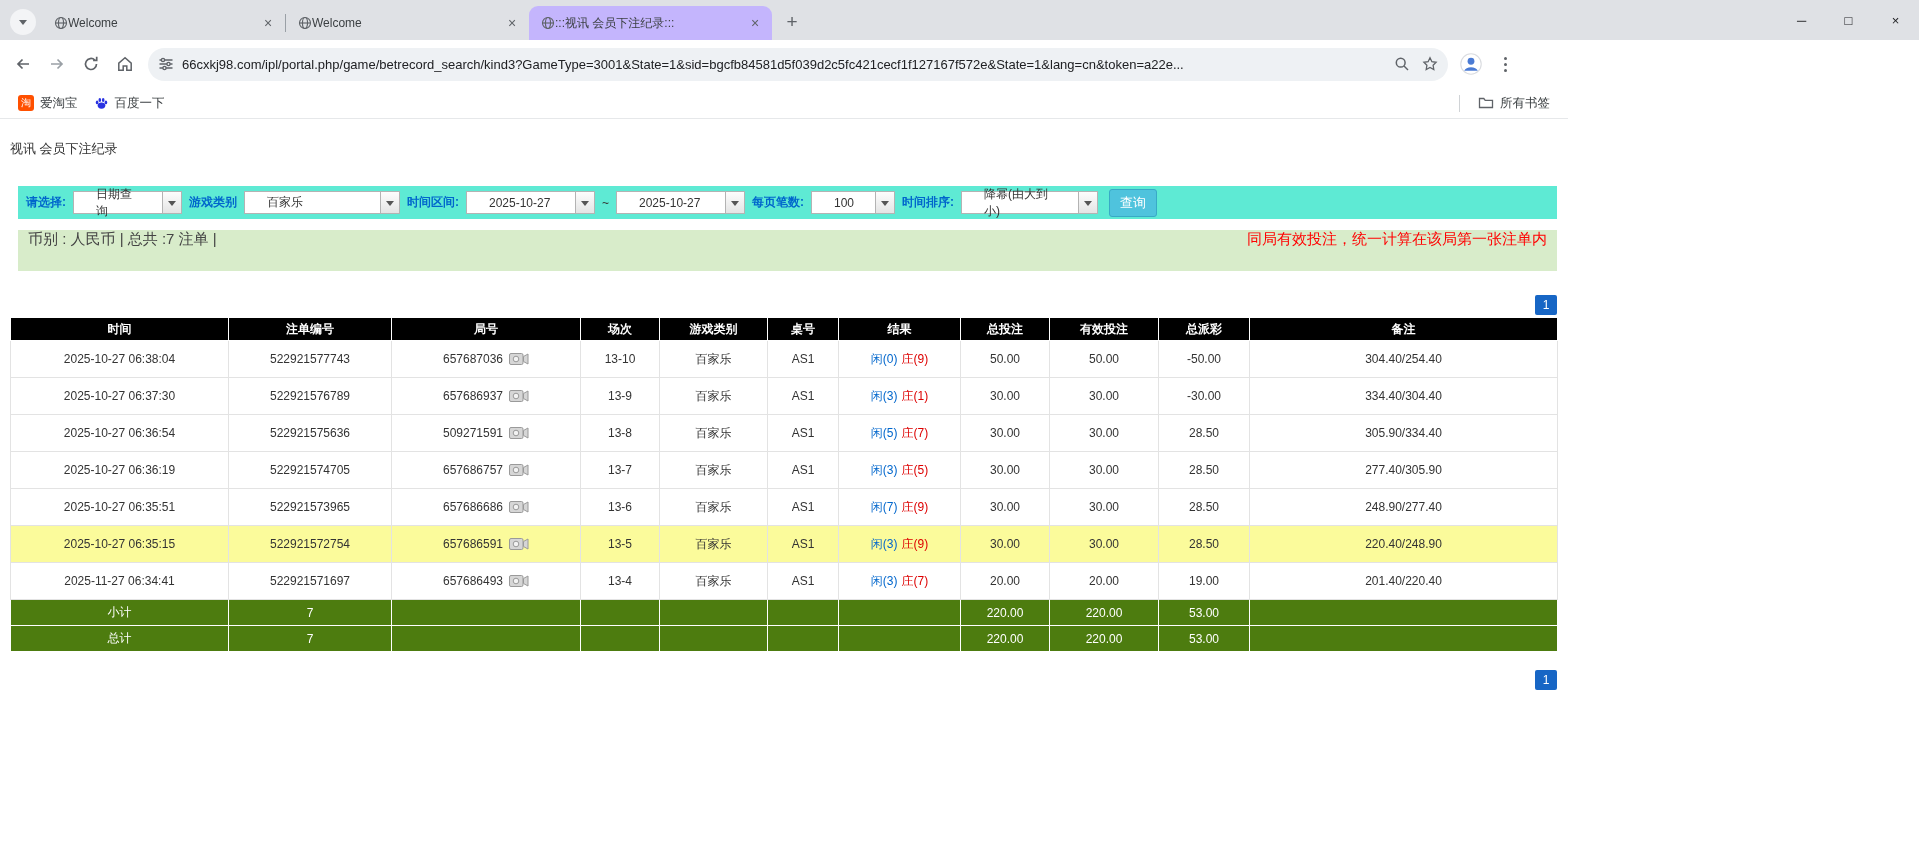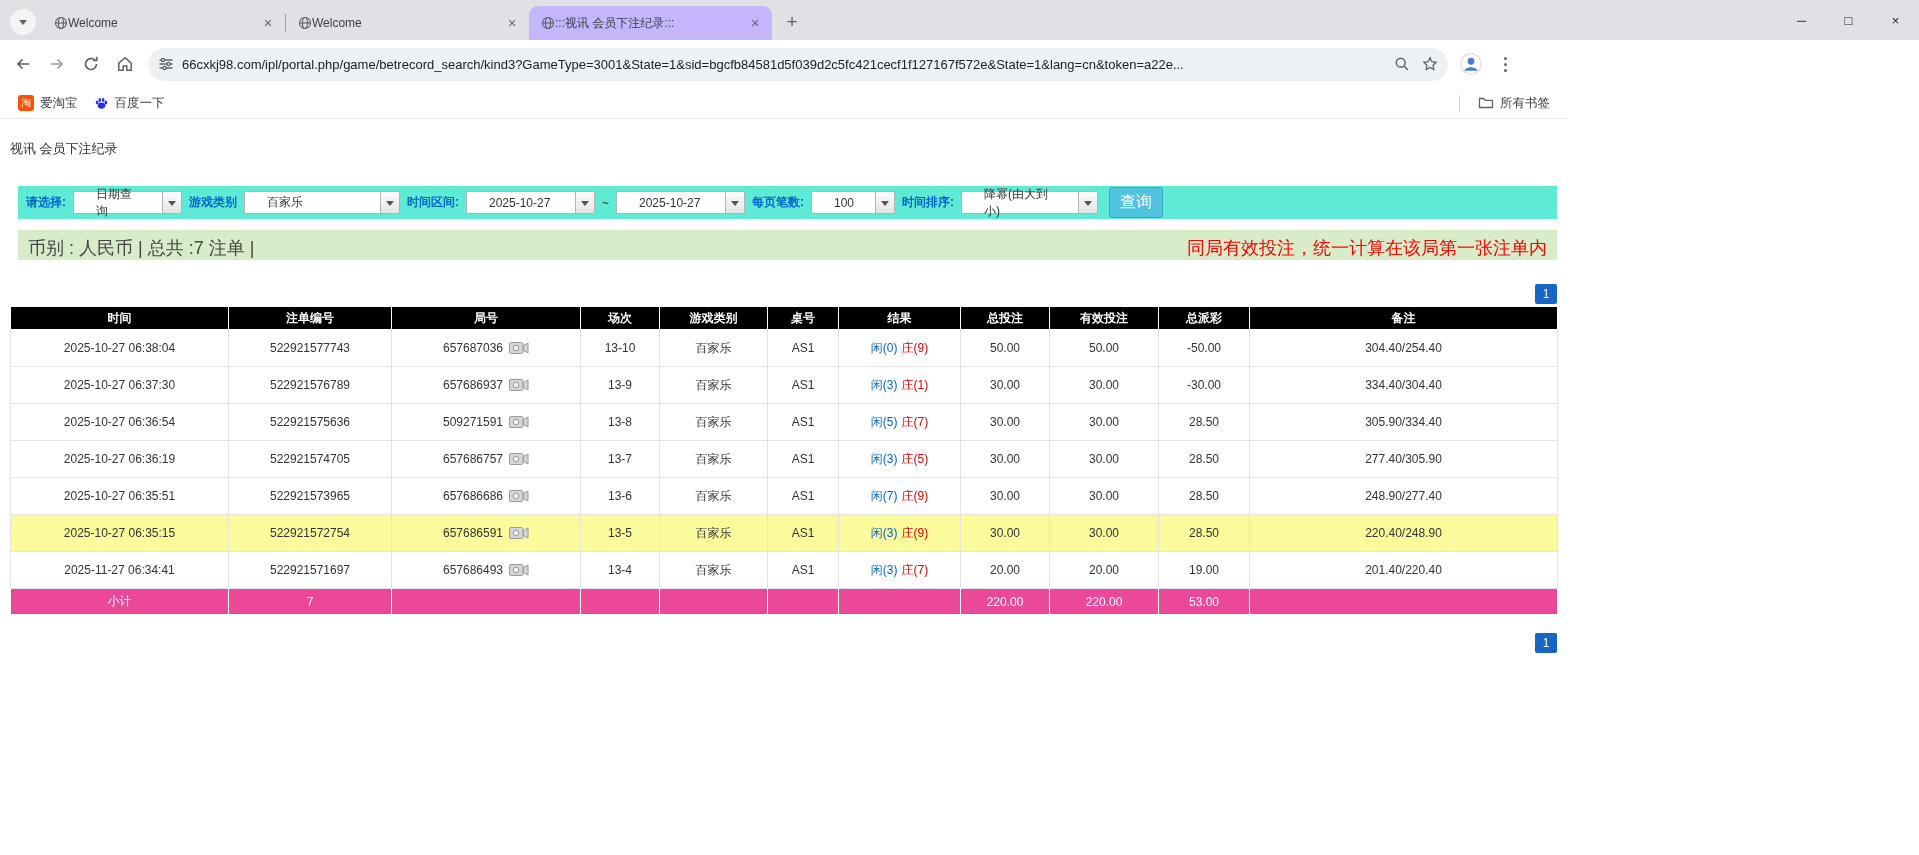--- a/index.html
+++ b/index.html
@@ -54,37 +54,37 @@
   .combo-text { display:flex; align-items:center; padding:0 22px; font-size:12px; color:#333; }
   .combo-btn { width:19px; border-left:1px solid #b3b3b3; background:linear-gradient(#fdfdfd,#e4e4e4);
                display:flex; align-items:center; justify-content:center; cursor:pointer; }
   .combo-btn::after { content:""; width:0; height:0; border:4px solid transparent; border-top:5px solid #555; margin-top:5px; }
   .w-mode .combo-text { width:88px; }
   .w-game .combo-text { width:135px; }
   .w-date .combo-text { width:108px; }
   .w-size .combo-text { width:63px; }
   .w-sort .combo-text { width:116px; }
   .tilde { font-size:12px; color:#333; }
-  .search-btn { margin-left:4px; background:#4fc3dd; border:1px solid #38aac6; color:#fff; font-size:16px;
+  .search-btn { margin-left:4px; background:#4fc3dd; border:1px solid #38aac6; color:#fff; font-size:13px;
                 padding:4px 10px; border-radius:3px; cursor:pointer; font-family:inherit; }
 
-  .info-bar { width:1539px; height:30px; background:#d8ecca; margin:11px 0 0 8px; display:flex;
-              align-items:flex-end; justify-content:space-between; padding:0 10px; font-size:18px; color:#444; }
+  .info-bar { width:1539px; height:41px; background:#d8ecca; margin:11px 0 0 8px; display:flex;
+              align-items:flex-start; justify-content:space-between; padding:0 10px; font-size:15px; color:#444; }
   .info-right { color:#f00; }
 
   .pager { width:1547px; display:flex; justify-content:flex-end; margin-top:24px; }
   .pager.bottom { margin-top:18px; }
   .page-btn { min-width:22px; height:20px; background:#1766c5; color:#fff; font-size:12px; border-radius:2px;
               display:flex; align-items:center; justify-content:center; cursor:pointer; }
 
   table.bet-table { width:1547px; border-collapse:collapse; table-layout:fixed; margin-top:2px; font-size:12px; }
   .bet-table th { background:#000; color:#fff; height:23px; font-weight:bold; border:1px solid #fff; }
   .bet-table td { height:37px; text-align:center; color:#333; border:1px solid #e3e3e3; background:#fff; }
   tr.highlight td { background:#fbfb9b; }
-  tr.summary td { background:#ec4899; color:#fff; height:26px; border:1px solid #fff; }
+  tr.summary td { background:#4d7c0f; color:#fff; height:26px; border:1px solid #fff; }
   .blue-val { color:#0066cc; cursor:pointer; }
   .neg { color:#e60000; }
   .res-player { color:#0066cc; margin-right:4px; }
   .res-banker { color:#dd0000; }
   .cam { display:inline-block; vertical-align:middle; margin-left:6px; cursor:pointer; }
   svg { display:block; }
 </style>
 </head>
 <body>
 
@@ -471,19 +471,32 @@
         <td></td>
           <td></td>
           <td></td>
         <td></td>
           <td></td>
         <td>220.00</td>
         <td>220.00</td>
         <td>53.00</td>
         <td></td>
       </tr>
+      <tr class="summary">
+        <td>总计</td>
+        <td>7</td>
+        <td></td>
+          <td></td>
+          <td></td>
+        <td></td>
+          <td></td>
+        <td>220.00</td>
+        <td>220.00</td>
+        <td>53.00</td>
+        <td></td>
+      </tr>
     </tbody>
   </table>
 
   <div class="pager bottom">
     <span class="page-btn">1</span>
   </div>
 </div>
 
 </body></html>

